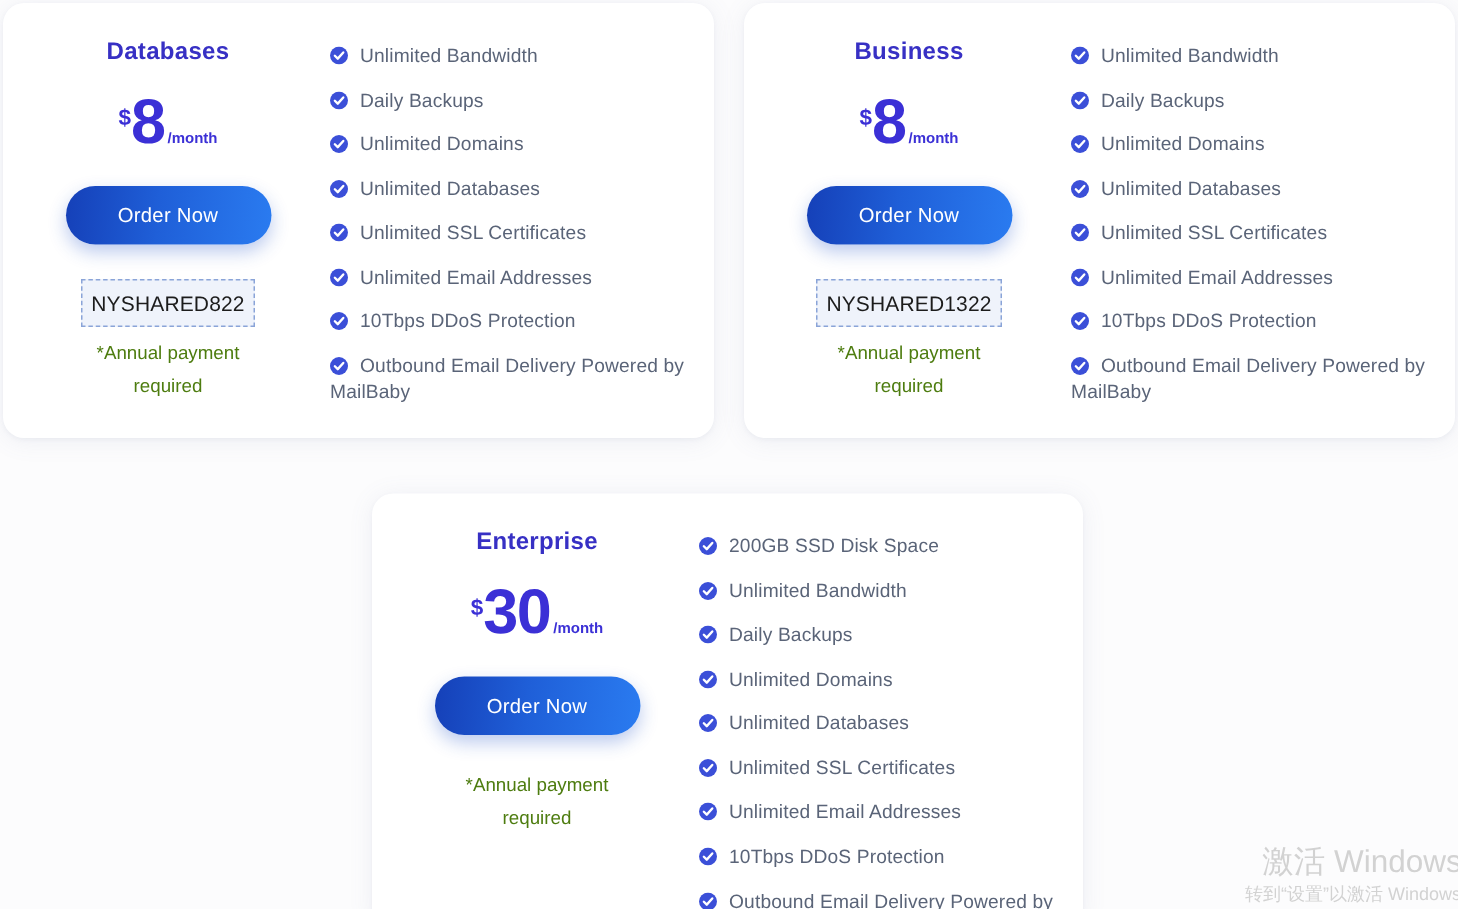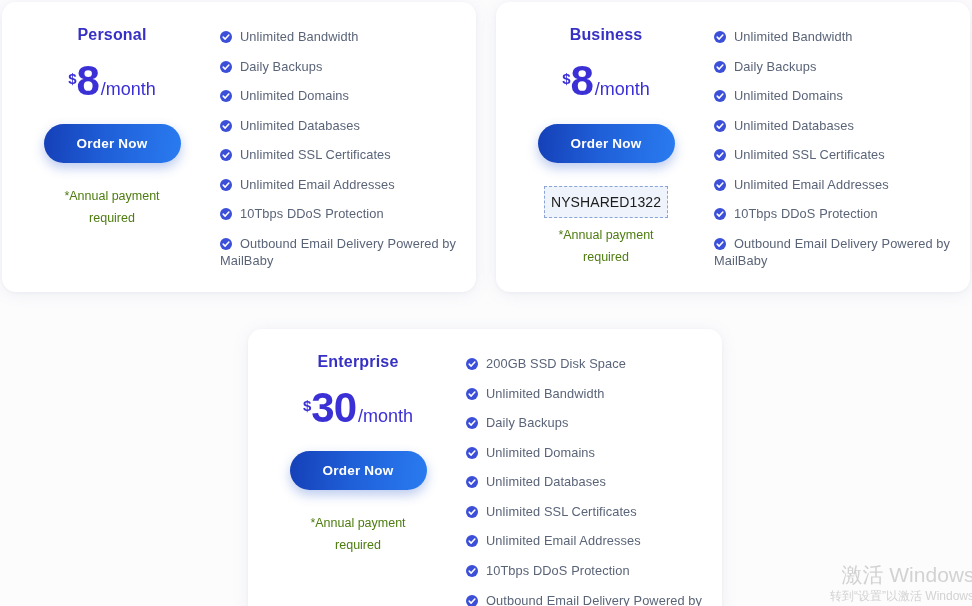--- a/index.html
+++ b/index.html
@@ -74,34 +74,34 @@
 
   .price-amount {
     font-size: 42px;
     font-weight: bold;
     line-height: 1;
     letter-spacing: -1px;
     color: #3b30d6;
   }
 
   .price-period {
-    font-size: 18px;
-    font-weight: normal;
+    font-size: 10px;
+    font-weight: bold;
     margin-left: 2px;
     color: #3b30d6;
   }
 
   .order-btn {
     display: inline-block;
     border: none;
     cursor: pointer;
     color: #ffffff;
     font-family: "Liberation Sans", sans-serif;
     font-size: 13.5px;
-    font-weight: bold;
+    font-weight: normal;
     letter-spacing: 0.2px;
     padding: 12px 30px;
     min-width: 137px;
     border-radius: 999px;
     background: linear-gradient(95deg, #1540b8 0%, #1f5fd8 45%, #2a7bf0 100%);
     box-shadow: 0 5px 12px rgba(30, 80, 200, 0.30);
     margin-bottom: 23px;
   }
 
   .coupon-box {
@@ -164,27 +164,28 @@
   .watermark .wm-line1 { font-size: 21px; line-height: 26px; white-space: nowrap; }
   .watermark .wm-line2 { font-size: 12px; line-height: 16px; white-space: nowrap; }
 </style>
 </head>
 <body>
 
 <div class="page">
 
   <div class="card card-personal">
     <div class="card-left">
-      <div class="plan-title">Personal</div>
+      <div class="plan-title">Databases</div>
       <div class="price-row">
         <span class="price-currency">$</span>
         <span class="price-amount">8</span>
         <span class="price-period">/month</span>
       </div>
       <button class="order-btn">Order Now</button>
+      <div class="coupon-box">NYSHARED822</div>
       <div class="annual-note">*Annual payment required</div>
     </div>
     <div class="card-right">
         <div class="feature"><span class="check-icon"><svg viewBox="0 0 16 16" width="12" height="12" aria-hidden="true">
               <circle cx="8" cy="8" r="8" fill="#3b4fd8"></circle>
               <path d="M4.3 8.2 L6.9 10.8 L11.8 5.3" fill="none" stroke="#ffffff" stroke-width="2.1" stroke-linecap="round" stroke-linejoin="round"></path>
             </svg></span><span>Unlimited Bandwidth</span></div>
         <div class="feature"><span class="check-icon"><svg viewBox="0 0 16 16" width="12" height="12" aria-hidden="true">
               <circle cx="8" cy="8" r="8" fill="#3b4fd8"></circle>
               <path d="M4.3 8.2 L6.9 10.8 L11.8 5.3" fill="none" stroke="#ffffff" stroke-width="2.1" stroke-linecap="round" stroke-linejoin="round"></path>

